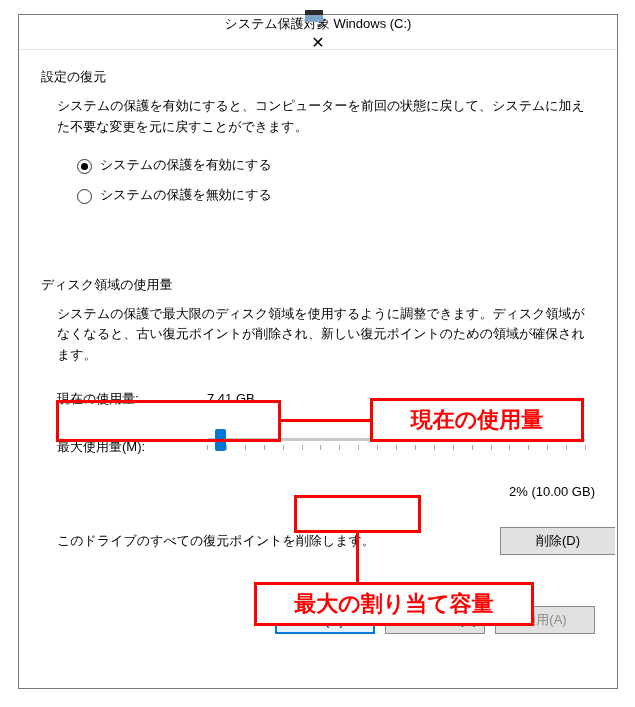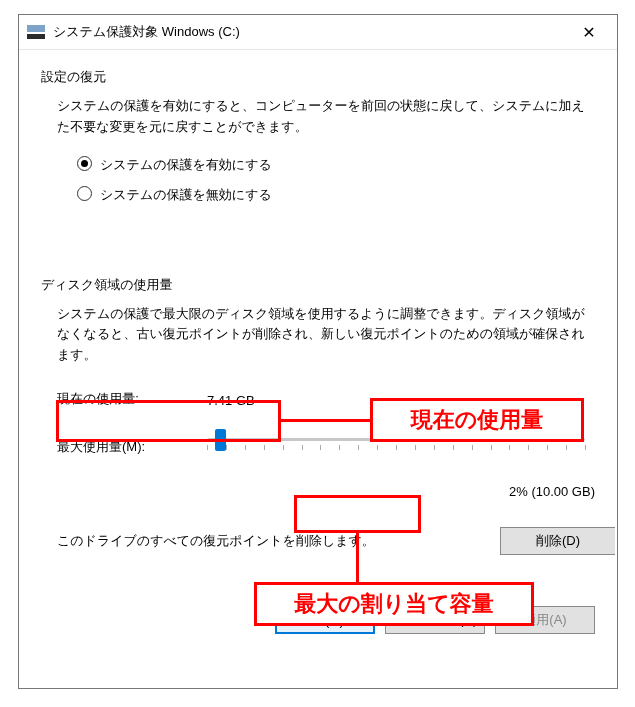--- a/index.html
+++ b/index.html
@@ -25,20 +25,21 @@
   background: #fff;
   border: 1px solid #777;
   box-sizing: border-box;
 }
 .titlebar {
   height: 34px;
   display: flex;
   align-items: center;
   padding: 0 8px;
   border-bottom: 1px solid #e5e5e5;
+  flex-direction: column;
 }
 .ti-icon {
   width: 18px;
   height: 14px;
   margin-right: 8px;
   position: relative;
 }
 .ti-icon::before {
   content: "";
   position: absolute;
@@ -78,21 +79,21 @@
   margin-left: 16px;
   max-width: 530px;
   line-height: 1.6;
   margin-bottom: 18px;
 }
 .radio-group {
   margin-left: 36px;
 }
 .radio-row {
   display: flex;
-  align-items: flex-start;
+  align-items: flex-end;
   margin-bottom: 12px;
 }
 .radio-ctrl {
   width: 15px;
   height: 15px;
   border: 1px solid #333;
   border-radius: 50%;
   margin-right: 8px;
   display: inline-flex;
   align-items: center;
@@ -110,21 +111,21 @@
 .gap1 { height: 60px; }
 .section2-desc {
   margin-left: 16px;
   max-width: 560px;
   line-height: 1.6;
   margin-bottom: 24px;
 }
 .usage-row {
   margin-left: 16px;
   display: flex;
-  align-items: flex-end;
+  align-items: center;
   margin-bottom: 30px;
 }
 .usage-label {
   width: 150px;
 }
 .usage-value {}
 .max-row {
   margin-left: 16px;
   display: flex;
   align-items: flex-start;

